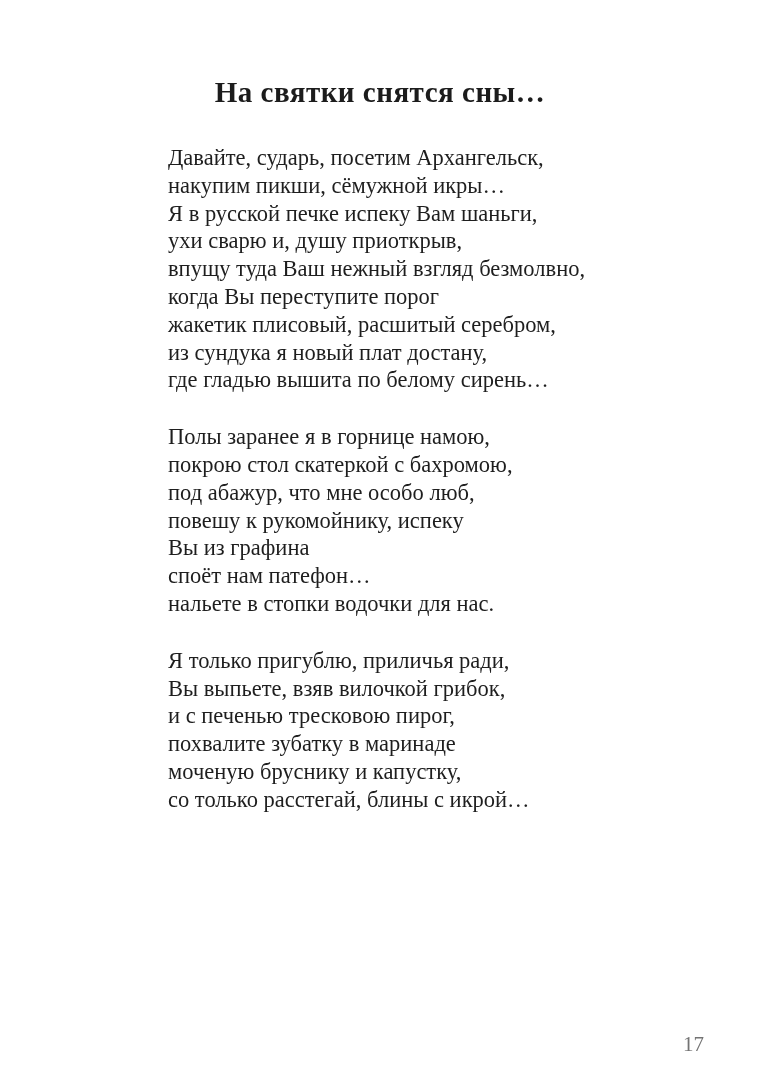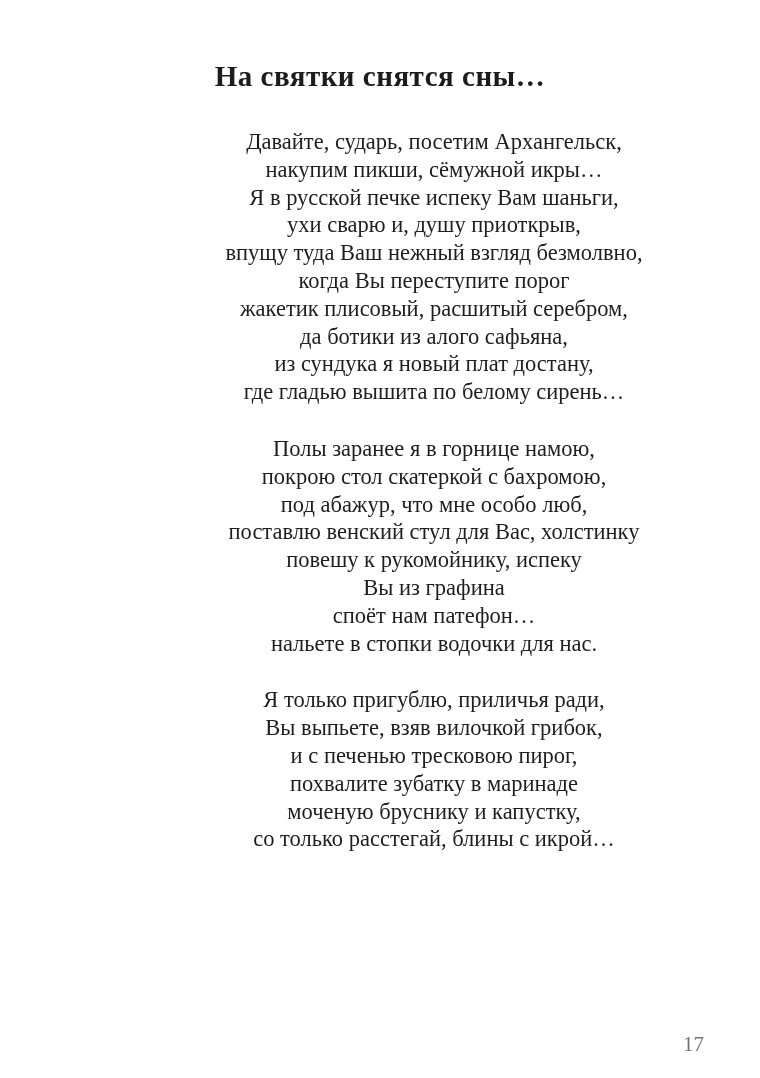--- a/index.html
+++ b/index.html
@@ -11,21 +11,21 @@
     position: relative;
     width: 760px;
     height: 1078px;
     background: #ffffff;
     font-family: "Liberation Serif", "DejaVu Serif", serif;
     color: #1e1e1e;
     overflow: hidden;
     box-sizing: border-box;
   }
   .title {
-    margin: 0;
+    margin: 16px;
     padding-top: 58px;
     text-align: center;
     font-size: 29px;
     font-weight: bold;
     line-height: 36px;
     letter-spacing: 0.5px;
     color: #1c1c1c;
   }
   .poem {
     margin-left: 168px;
@@ -33,21 +33,20 @@
     margin-top: 34px;
     font-size: 22.5px;
     line-height: 27.8px;
     color: #1e1e1e;
   }
   .stanza {
     margin: 0 0 29px 0;
   }
   .poem-line {
     white-space: nowrap;
-    text-align: center;
   }
   .page-number {
     position: absolute;
     top: 1032px;
     right: 56px;
     font-size: 21px;
     color: #737373;
   }
 </style>
 </head>
@@ -58,29 +57,27 @@
 
   <div class="poem" id="poem">
       <div class="stanza">
         <div class="poem-line">Давайте, сударь, посетим Архангельск,</div>
         <div class="poem-line">накупим пикши, сёмужной икры…</div>
         <div class="poem-line">Я в русской печке испеку Вам шаньги,</div>
         <div class="poem-line">ухи сварю и, душу приоткрыв,</div>
         <div class="poem-line">впущу туда Ваш нежный взгляд безмолвно,</div>
         <div class="poem-line">когда Вы переступите порог</div>
         <div class="poem-line">жакетик плисовый, расшитый серебром,</div>
-        <div class="poem-line">да ботики из алого сафьяна,</div>
         <div class="poem-line">из сундука я новый плат достану,</div>
         <div class="poem-line">где гладью вышита по белому сирень…</div>
       </div>
       <div class="stanza">
         <div class="poem-line">Полы заранее я в горнице намою,</div>
         <div class="poem-line">покрою стол скатеркой с бахромою,</div>
         <div class="poem-line">под абажур, что мне особо люб,</div>
-        <div class="poem-line">поставлю венский стул для Вас, холстинку</div>
         <div class="poem-line">повешу к рукомойнику, испеку</div>
         <div class="poem-line">Вы из графина</div>
         <div class="poem-line">споёт нам патефон…</div>
         <div class="poem-line">нальете в стопки водочки для нас.</div>
       </div>
       <div class="stanza">
         <div class="poem-line">Я только пригублю, приличья ради,</div>
         <div class="poem-line">Вы выпьете, взяв вилочкой грибок,</div>
         <div class="poem-line">и с печенью тресковою пирог,</div>
         <div class="poem-line">похвалите зубатку в маринаде</div>

